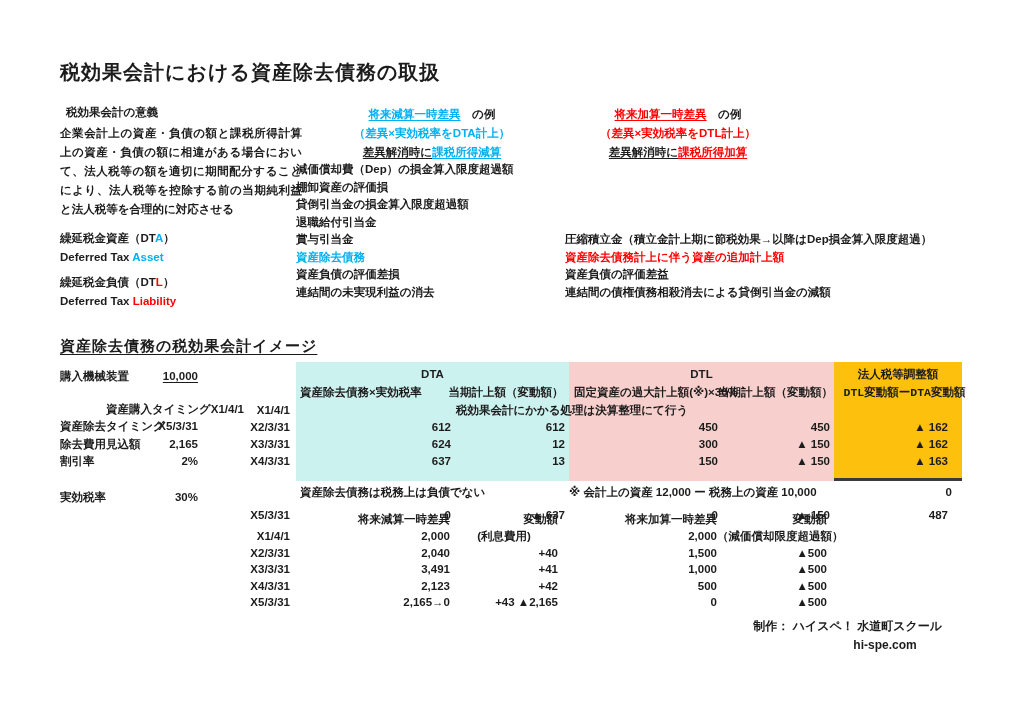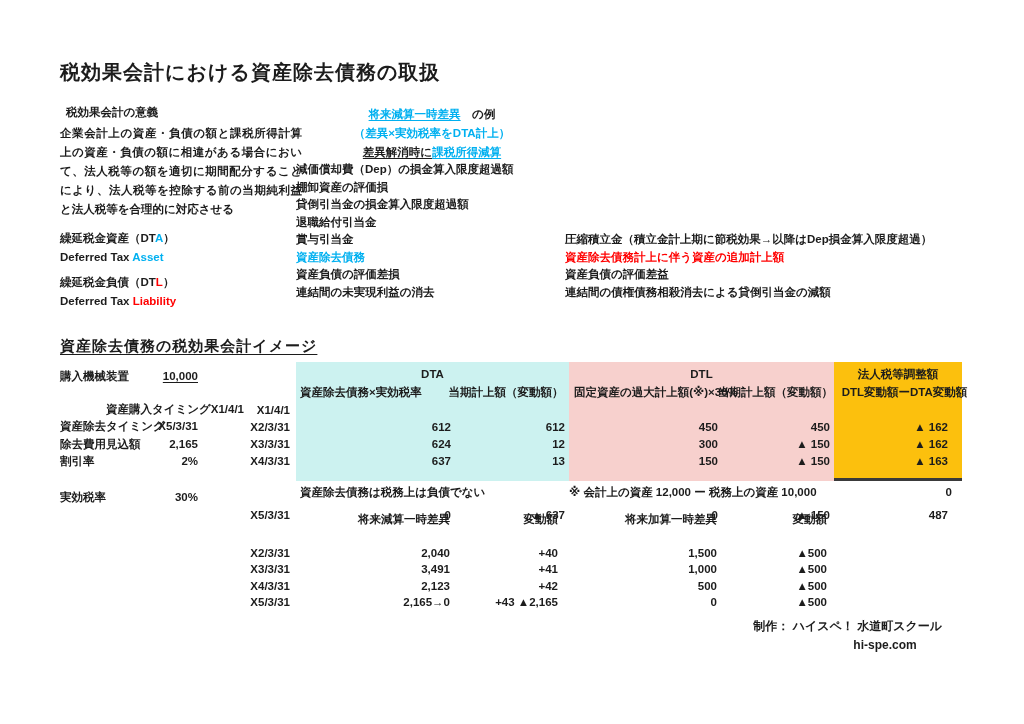--- a/index.html
+++ b/index.html
@@ -65,20 +65,25 @@
   <div class="abs nowrap" style="left:60px;top:293px;">
     <span>Deferred Tax </span><span class="red">Liability</span>
   </div>
 
   <div class="abs hdrblk" style="left:332px;top:105px;">
     <div class="nowrap"><span class="blue u">将来減算一時差異</span><span>　の例</span></div>
     <div class="blue nowrap">（差異×実効税率をDTA計上）</div>
     <div class="nowrap"><span class="u">差異解消時に</span><span class="blue u">課税所得減算</span></div>
   </div>
 
+  <div class="abs hdrblk" style="left:578px;top:105px;">
+    <div class="nowrap"><span class="red u">将来加算一時差異</span><span>　の例</span></div>
+    <div class="red nowrap">（差異×実効税率をDTL計上）</div>
+    <div class="nowrap"><span class="u">差異解消時に</span><span class="red u">課税所得加算</span></div>
+  </div>
 
   <div class="abs list" style="left:296px;top:161px;">
     <div>減価償却費（Dep）の損金算入限度超過額</div>
     <div>棚卸資産の評価損</div>
     <div>貸倒引当金の損金算入限度超過額</div>
     <div>退職給付引当金</div>
     <div>賞与引当金</div>
     <div class="blue">資産除去債務</div>
     <div>資産負債の評価差損</div>
     <div>連結間の未実現利益の消去</div>
@@ -123,22 +128,23 @@
   <div class="abs bg-adj" style="left:834px;top:362px;width:128px;height:119px;"></div>
 
   <div class="abs c nowrap" style="left:296px;top:366px;width:273px;">DTA</div>
   <div class="abs c nowrap" style="left:569px;top:366px;width:265px;">DTL</div>
   <div class="abs c nowrap" style="left:834px;top:366px;width:128px;">法人税等調整額</div>
 
   <div class="abs nowrap" style="left:300px;top:384px;">資産除去債務×実効税率</div>
   <div class="abs c nowrap" style="left:447px;top:384px;width:118px;">当期計上額（変動額）</div>
   <div class="abs nowrap" style="left:574px;top:384px;">固定資産の過大計上額(※)×30%</div>
   <div class="abs c nowrap" style="left:718px;top:384px;width:112px;">当期計上額（変動額）</div>
-  <div class="abs c nowrap" style="left:834px;top:384px;width:141px;">DTL変動額ーDTA変動額</div>
+  <div class="abs c nowrap" style="left:834px;top:384px;width:141px;font-family:Liberation Mono, monospace;">DTL変動額ーDTA変動額</div>
 
+  <div class="abs nowrap" style="left:456px;top:402px;">税効果会計にかかる処理は決算整理にて行う</div>
 
   <div class="mrow" style="top:402px;">
     <span class="cell lab">X1/4/1</span><span class="cell gap"></span><span class="cell d1"></span><span class="cell d2"></span><span class="cell l1"></span><span class="cell l2"></span><span class="cell aj"></span>
   </div>
   <div class="mrow" style="top:419px;">
     <span class="cell lab">X2/3/31</span><span class="cell gap"></span><span class="cell d1">612</span><span class="cell d2">612</span><span class="cell l1">450</span><span class="cell l2">450</span><span class="cell aj">▲ 162</span>
   </div>
   <div class="mrow" style="top:436px;">
     <span class="cell lab">X3/3/31</span><span class="cell gap"></span><span class="cell d1">624</span><span class="cell d2">12</span><span class="cell l1">300</span><span class="cell l2">▲ 150</span><span class="cell aj">▲ 162</span>
   </div>
@@ -150,20 +156,23 @@
   </div>
 
   <div class="abs nowrap" style="left:300px;top:484px;">資産除去債務は税務上は負債でない</div>
   <div class="abs nowrap" style="left:569px;top:484px;">※ 会計上の資産 12,000 ー 税務上の資産 10,000</div>
   <div class="abs r" style="left:834px;top:484px;width:118px;">0</div>
 
   <div class="mrow" style="top:511px;">
     <span class="cell lab"></span><span class="cell gap"></span><span class="cell c1 c">将来減算一時差異</span><span class="cell c2 c">変動額</span><span class="cell c3 c">将来加算一時差異</span><span class="cell c4 c">変動額</span>
   </div>
 
+  <div class="mrow" style="top:528px;">
+    <span class="cell lab">X1/4/1</span><span class="cell gap"></span><span class="cell c1">2,000</span><span class="cell c2 annot">(利息費用)</span><span class="cell c3">2,000</span><span class="cell c4 annot">（減価償却限度超過額）</span>
+  </div>
   <div class="mrow" style="top:545px;">
     <span class="cell lab">X2/3/31</span><span class="cell gap"></span><span class="cell c1">2,040</span><span class="cell c2">+40</span><span class="cell c3">1,500</span><span class="cell c4">▲500</span>
   </div>
   <div class="mrow" style="top:561px;">
     <span class="cell lab">X3/3/31</span><span class="cell gap"></span><span class="cell c1">3,491</span><span class="cell c2">+41</span><span class="cell c3">1,000</span><span class="cell c4">▲500</span>
   </div>
   <div class="mrow" style="top:578px;">
     <span class="cell lab">X4/3/31</span><span class="cell gap"></span><span class="cell c1">2,123</span><span class="cell c2">+42</span><span class="cell c3">500</span><span class="cell c4">▲500</span>
   </div>
   <div class="mrow" style="top:594px;">

